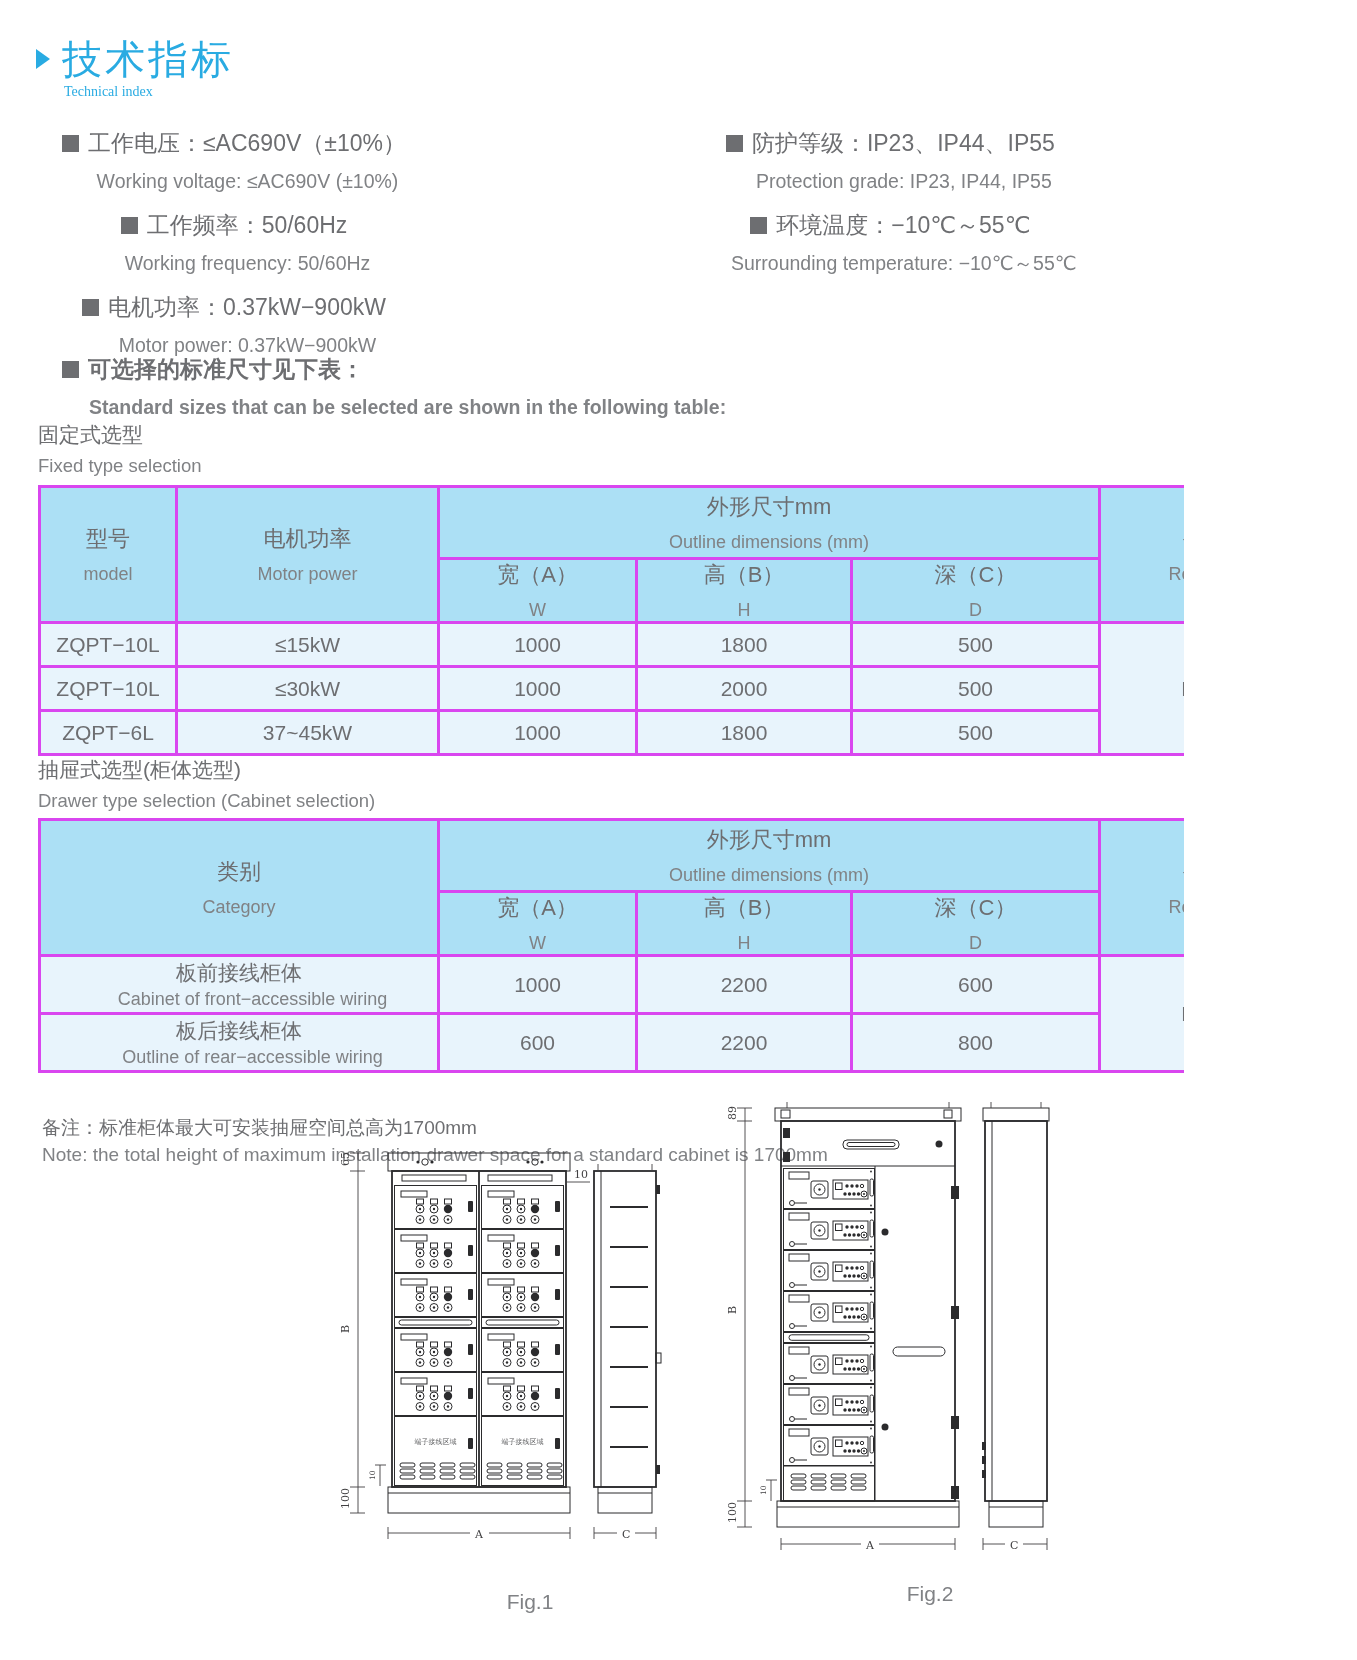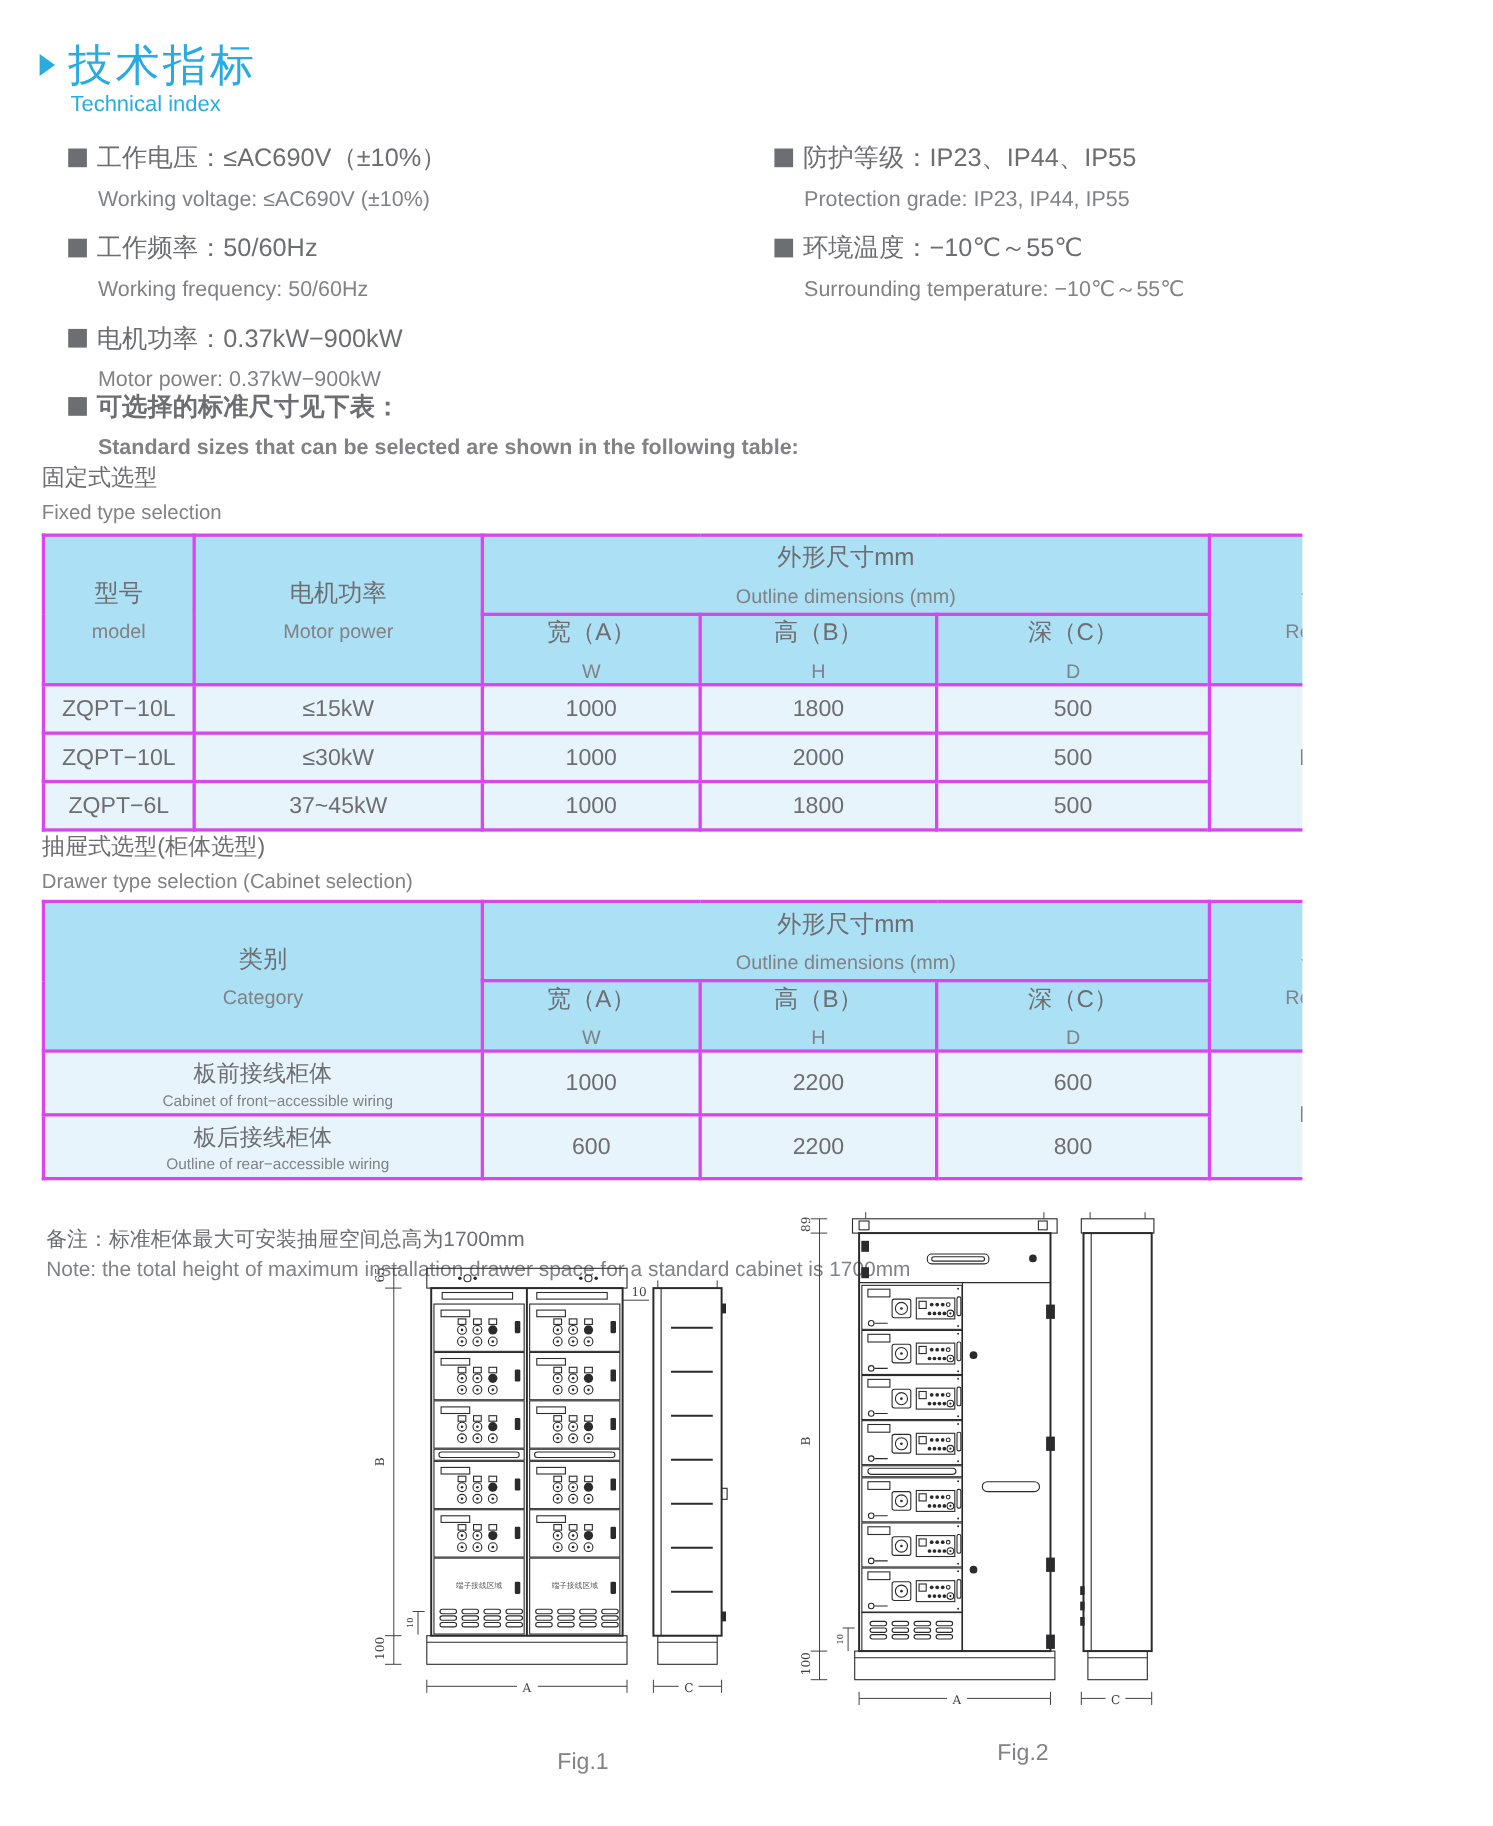--- a/index.html
+++ b/index.html
@@ -5,42 +5,42 @@
   * { margin:0; padding:0; box-sizing:border-box; }
   html,body { background:#fff; }
   body { font-family:"Liberation Sans","DejaVu Sans",sans-serif; }
   #page { position:relative; width:1184px; height:1660px; background:#fff; overflow:hidden; }
   .abs { position:absolute; }
 
   
   .title-arrow { position:absolute; left:36px; top:49px; width:0; height:0;
     border-left:14px solid var(--accent); border-top:10px solid transparent; border-bottom:10px solid transparent; }
   .title-zh { position:absolute; left:62px; top:32px; font-size:40px; letter-spacing:3px; color:var(--accent); }
-  .title-en { position:absolute; left:64px; top:84px; font-size:20px; color:var(--accent); }
+  .title-en { position:absolute; left:64px; top:84px; font-size:14px; color:var(--accent);font-family:Liberation Serif, serif; }
 
   
   .specs-col { position:absolute; }
-  .spec-item { margin-bottom:12px; }
+  .spec-item { margin-bottom:12px;text-align:center; }
   .spec-zh { font-size:23px; line-height:34px; color:var(--gray); white-space:nowrap; }
   .bullet { display:inline-block; width:17px; height:17px; background:var(--gray); margin-right:9px; vertical-align:-1px; }
   .spec-en { font-size:19.5px; line-height:30px; color:var(--gray2); margin:6px 0 0 27px; white-space:nowrap; }
 
   .sec-label-zh { font-size:21px; line-height:28px; color:var(--gray); }
   .sec-label-en { font-size:18.5px; line-height:26px; color:var(--gray2); margin-top:4px; }
 
   
   table.spec-table { position:absolute; border-collapse:collapse; table-layout:fixed; }
   .spec-table th, .spec-table td { border:3px solid #d946ef; text-align:center; vertical-align:middle; padding:0; font-weight:normal; }
   .spec-table th { background:var(--thead_bg); }
   .spec-table td { background:var(--tbody_bg); }
   .h-zh { display:block; font-size:22px; color:var(--gray); }
   .h-en { display:block; font-size:18px; color:var(--gray2); margin-top:10px; }
   .c-val { font-size:21px; color:var(--gray); }
   .c-zh { display:block; font-size:21px; color:var(--gray); }
-  .c-en { display:block; font-size:14px; color:var(--gray2); margin-top:2px;margin-left:27px; }
+  .c-en { display:block; font-size:18px; color:var(--gray2); margin-top:2px;margin-left:27px; }
 
   .footnote-zh { font-size:19px; line-height:27px; color:var(--gray); }
   .footnote-en { font-size:19px; line-height:27px; color:var(--gray2); }
 
   .fig-caption { position:absolute; width:160px; text-align:center; font-size:21px; color:var(--gray2); }
 
   
   .ln  { fill:none; stroke:var(--line); stroke-width:1; }
   .ln2 { fill:none; stroke:var(--line); stroke-width:1.8; }
   .fl  { fill:var(--line); stroke:none; }

